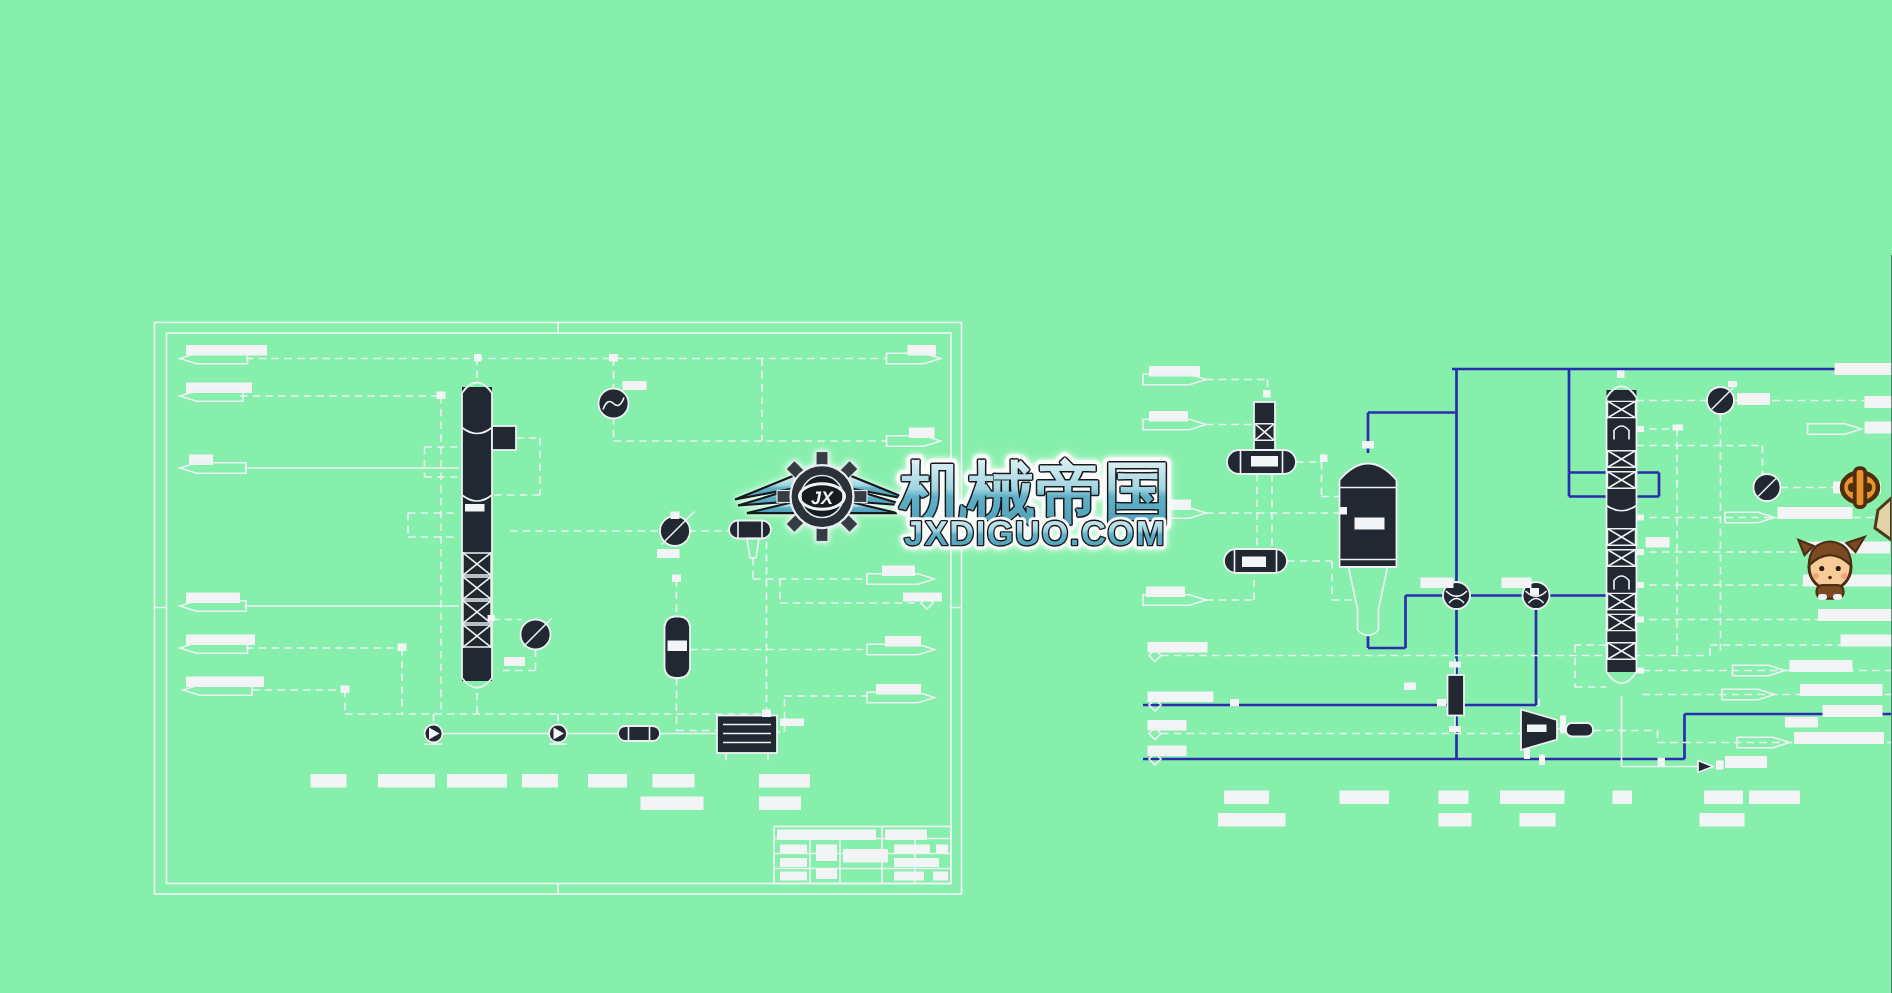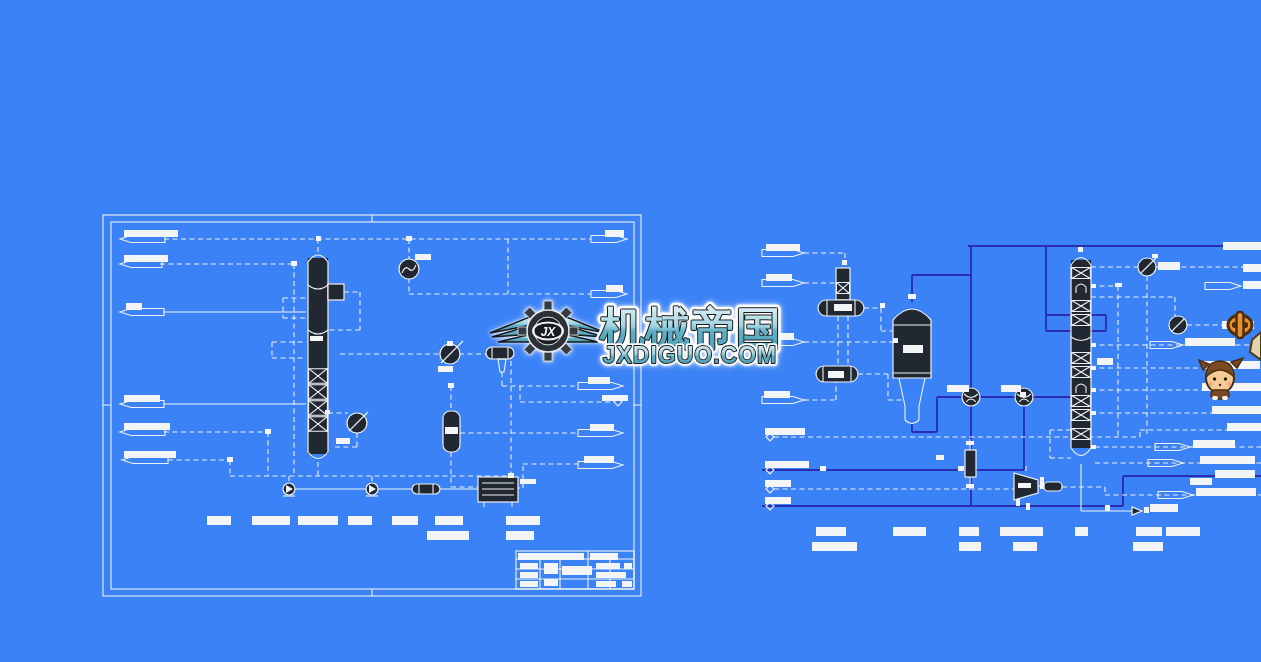--- a/index.html
+++ b/index.html
@@ -1,16 +1,16 @@
 <!DOCTYPE html>
 <html><head>
 <meta charset="utf-8">
 <style>
   html,body{margin:0;padding:0;background:#222831;font-family:"Liberation Sans",sans-serif;}
-  #stage{position:relative;width:1261px;height:662px;background:#3b82f6;overflow:hidden;}
+  #stage{position:relative;width:1261px;height:662px;background:#86efac;overflow:hidden;}
   svg{position:absolute;left:0;top:0;}
   .w  {stroke:#eef1f3;stroke-width:1.1;fill:none;stroke-dasharray:5 3.5;}
   .ws {stroke:#eef1f3;stroke-width:1.1;fill:none;}
   .ws2{stroke:#eef1f3;stroke-width:1.2;fill:none;}
   .eq {stroke:#eef1f3;stroke-width:1.2;fill:#222831;}
   .wf {fill:#f2f4f6;stroke:none;}
   .b  {stroke:#2b2cb0;stroke-width:1.8;fill:none;}
   .wm {filter:drop-shadow(0 0 1.5px rgba(255,255,255,.95)) drop-shadow(0 0 3px rgba(255,255,255,.45));}
   text{font-family:"Liberation Sans",sans-serif;}
 </style>

